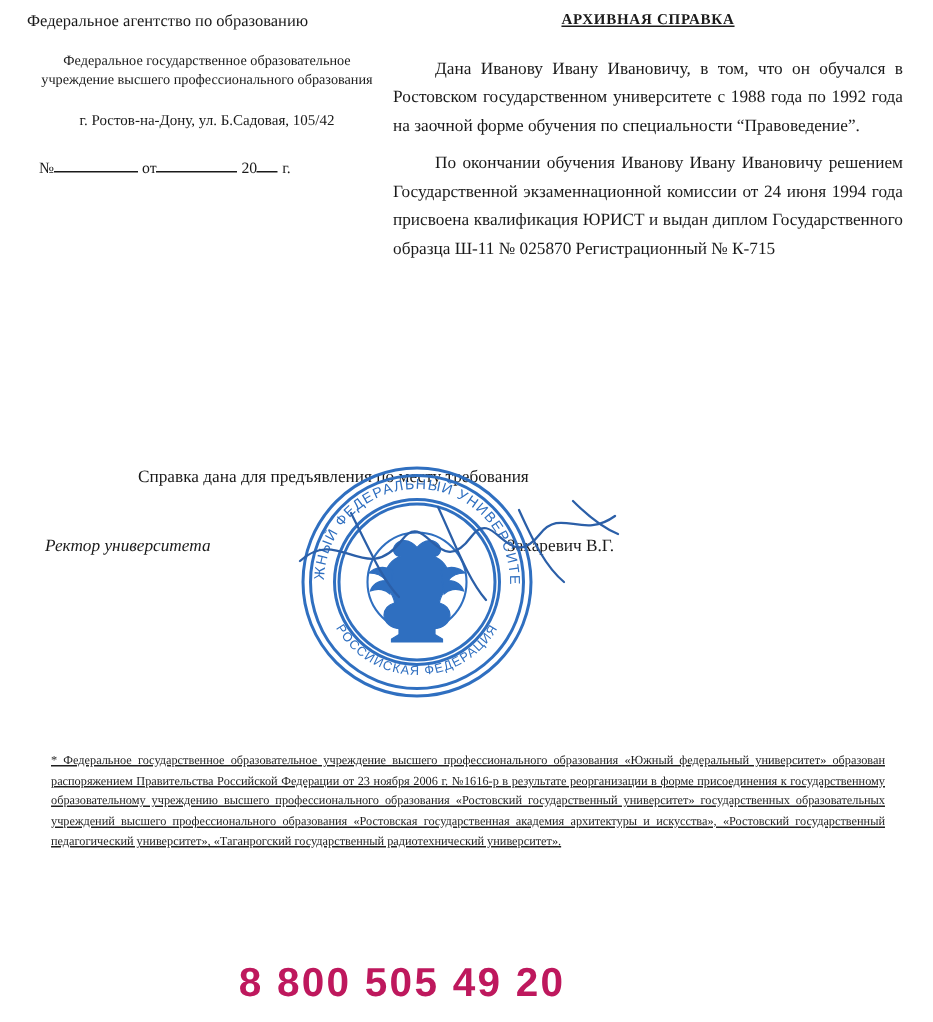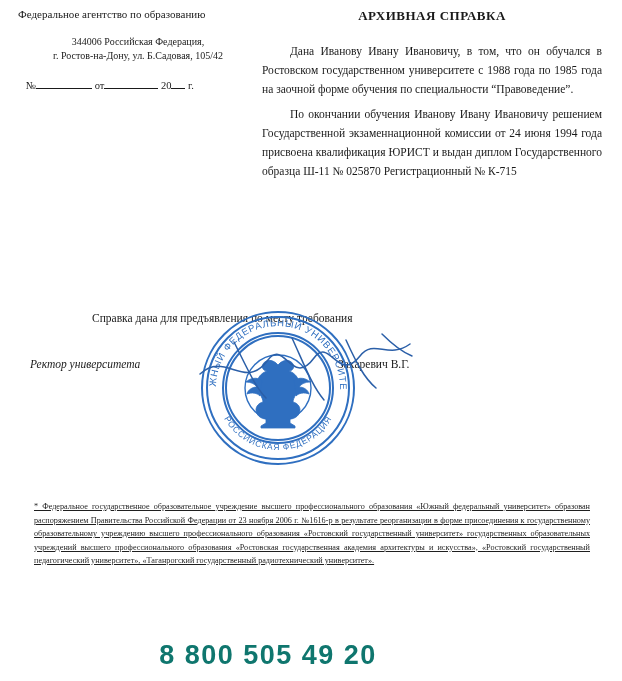--- a/index.html
+++ b/index.html
@@ -83,25 +83,26 @@
   .u-long { width: 56px; }
   .u-mid  { width: 54px; }
 
   .right-block {
     width: 348px;
     padding-right: 8px;
     box-sizing: border-box;
   }
 
   .title {
-    font-size: 13px;
+    font-size: 10px;
     font-weight: bold;
     text-align: center;
     letter-spacing: 0.5px;
     margin-bottom: 18px;
+    text-decoration: underline;
   }
 
   .para {
     font-size: 11.5px;
     line-height: 19px;
     text-align: justify;
     text-indent: 28px;
     margin: 0 0 6px 0;
     hyphens: none;
   }
@@ -176,47 +177,47 @@
   .phone {
     position: absolute;
     left: 0;
     top: 640px;
     width: 536px;
     text-align: center;
     font-family: "Liberation Sans", sans-serif;
     font-size: 27px;
     font-weight: bold;
     letter-spacing: 1.5px;
-    color: #0f766e;
+    color: #be185d;
   }
 </style>
 </head>
 <body>
 
 <div class="doc">
 
   <div class="header">
 
     <div class="left-block">
       <div class="agency">Федеральное агентство по образованию</div>
+      <div class="institution">Федеральное государственное образовательное учреждение высшего профессионального образования</div>
       <div class="address">
-        <div>344006 Российская Федерация,</div>
         <div>г. Ростов-на-Дону, ул. Б.Садовая, 105/42</div>
       </div>
       <div class="numline">
         <span>№</span><span class="u u-long"></span>
         <span>от</span><span class="u u-mid"></span>
         <span>20</span><span class="u" style="width:14px"></span>
         <span>г.</span>
       </div>
     </div>
 
     <div class="right-block">
       <div class="title">АРХИВНАЯ СПРАВКА</div>
-      <p class="para">Дана Иванову Ивану Ивановичу, в том, что он обучался в Ростовском государственном университете с 1988 года по 1985 года на заочной форме обучения по специальности “Правоведение”.</p>
+      <p class="para">Дана Иванову Ивану Ивановичу, в том, что он обучался в Ростовском государственном университете с 1988 года по 1992 года на заочной форме обучения по специальности “Правоведение”.</p>
       <p class="para para-last">По окончании обучения Иванову Ивану Ивановичу решением Государственной экзаменнационной комиссии от 24 июня 1994 года присвоена квалификация ЮРИСТ и выдан диплом Государственного образца Ш-11 № 025870 Регистрационный № К-715</p>
     </div>
 
   </div>
 
   <div class="middle">
     <div class="given-line">Справка дана для предъявления по месту требования</div>
     <div class="signature-row">
       <span class="rector-label">Ректор университета</span>
       <span class="rector-name">Захаревич В.Г.</span>

